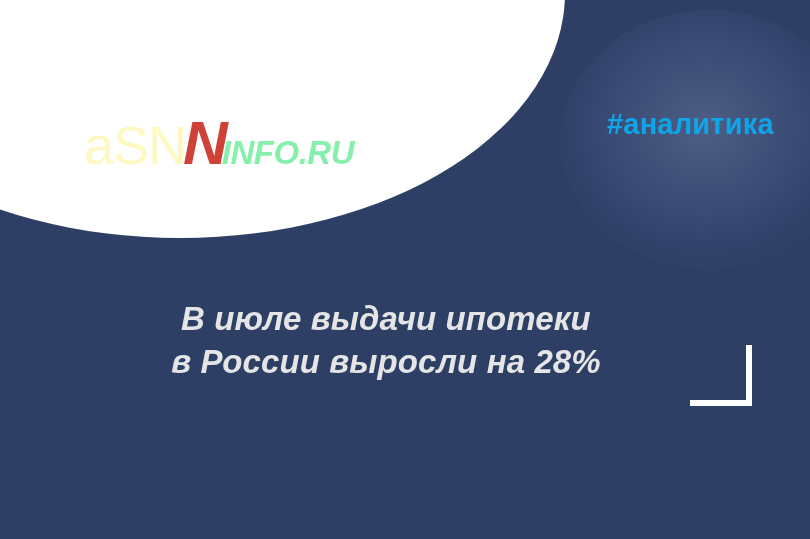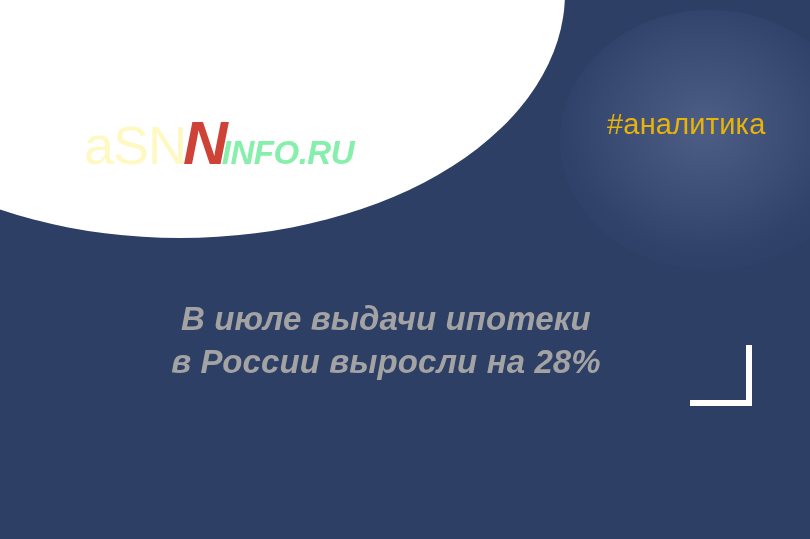--- a/index.html
+++ b/index.html
@@ -83,34 +83,34 @@
     vertical-align: baseline;
     margin-left: -4px;
   }
 
   
   #hashtag {
     position: absolute;
     left: 607px;
     top: 108px;
     font-size: 29px;
-    font-weight: 400;
-    color: #eab308;
+    font-weight: 700;
+    color: #0ea5e9;
     letter-spacing: 0.2px;
     white-space: nowrap;
   }
 
   
   #headline {
     position: absolute;
     left: 0;
     top: 297px;
     width: 772px;
     text-align: center;
-    color: #a3a3a3;
+    color: #e5e5e5;
     font-size: 33px;
     font-weight: 700;
     font-style: italic;
     line-height: 43px;
     letter-spacing: 0.1px;
   }
   #headline .hl-line { display: block; white-space: nowrap; }
 
   
   #corner-bracket {

